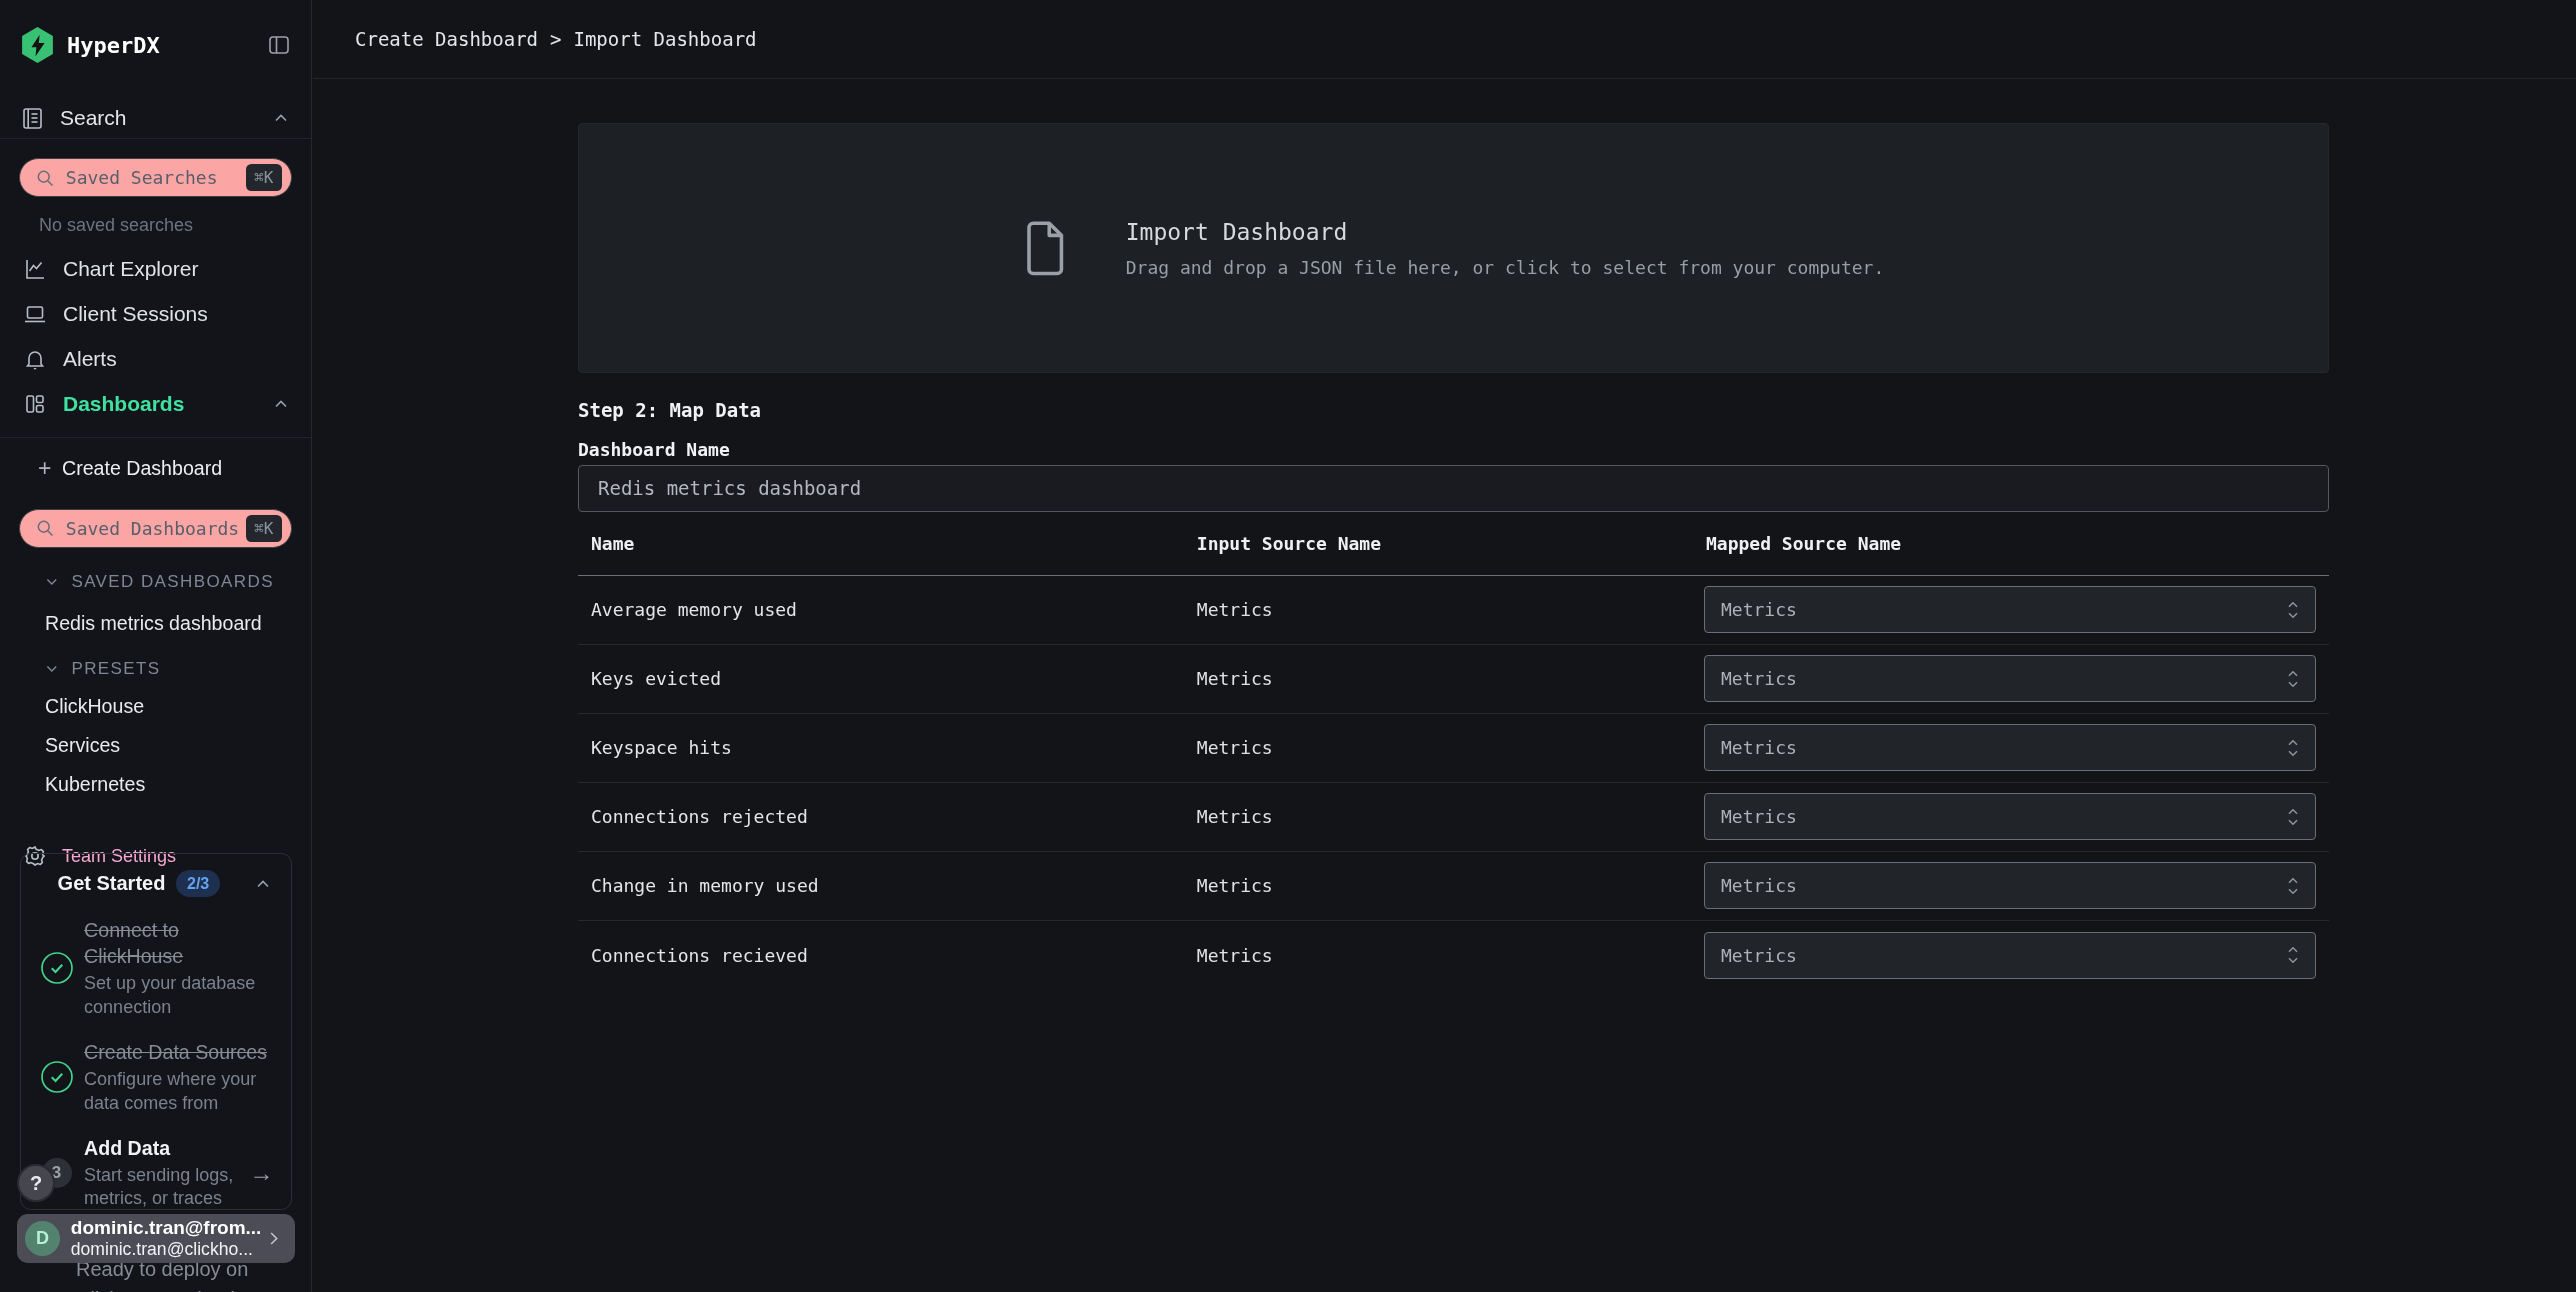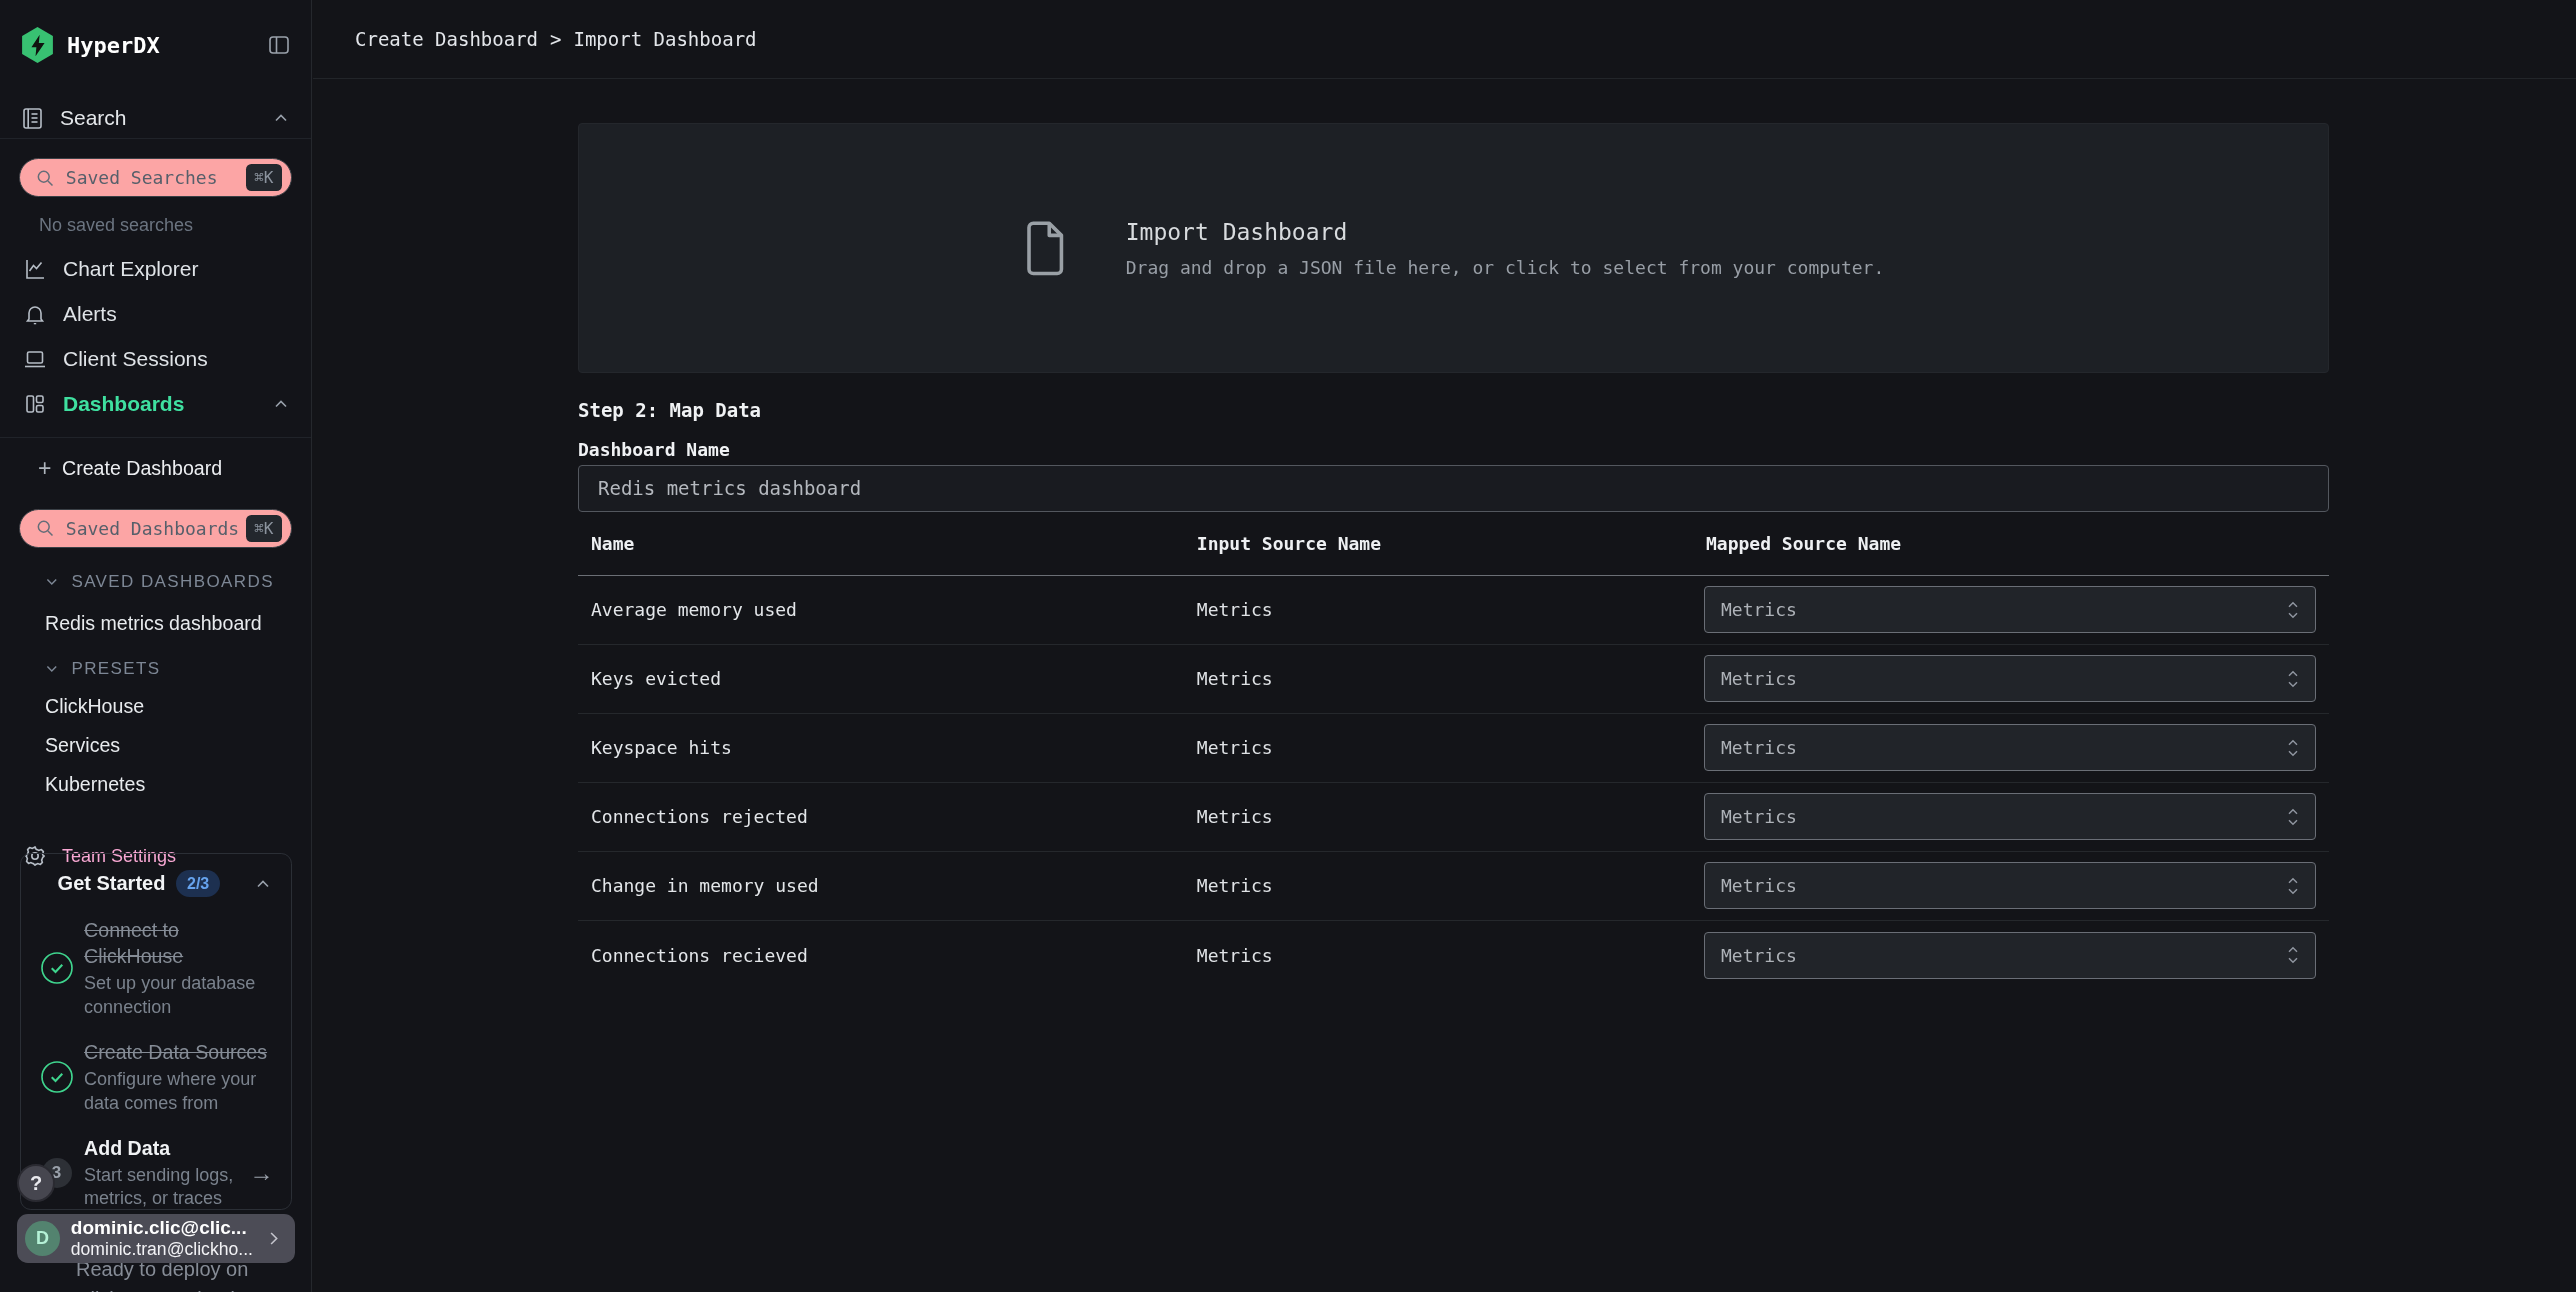--- a/index.html
+++ b/index.html
@@ -222,34 +222,34 @@
           <svg viewBox="0 0 24 24" fill="none" stroke="currentColor" stroke-width="1.6">
               <path d="M4 3 V21 H21"></path>
               <polyline points="6.5,14 10.5,8.5 13.5,11.5 18.5,5.5"></polyline>
             </svg>
         </span>
         <span class="lbl">Chart Explorer</span>
       </div>
       <div class="nav-item">
         <span class="icon24">
           <svg viewBox="0 0 24 24" fill="none" stroke="currentColor" stroke-width="1.6">
-              <path d="M6 17 V11 a6 6 0 0 1 12 0 v6 l1.5 2 H4.5 Z"></path>
-              <line x1="12" y1="21" x2="12" y2="22.3" stroke-width="2.4"></line>
-            </svg>
-        </span>
-        <span class="lbl">Alerts</span>
+              <rect x="4.5" y="5" width="15" height="11" rx="1.5"></rect>
+              <line x1="2" y1="19.5" x2="22" y2="19.5"></line>
+            </svg>
+        </span>
+        <span class="lbl">Client Sessions</span>
       </div>
       <div class="nav-item">
         <span class="icon24">
           <svg viewBox="0 0 24 24" fill="none" stroke="currentColor" stroke-width="1.6">
-              <rect x="4.5" y="5" width="15" height="11" rx="1.5"></rect>
-              <line x1="2" y1="19.5" x2="22" y2="19.5"></line>
-            </svg>
-        </span>
-        <span class="lbl">Client Sessions</span>
+              <path d="M6 17 V11 a6 6 0 0 1 12 0 v6 l1.5 2 H4.5 Z"></path>
+              <line x1="12" y1="21" x2="12" y2="22.3" stroke-width="2.4"></line>
+            </svg>
+        </span>
+        <span class="lbl">Alerts</span>
       </div>
       <div class="nav-item active">
         <span class="icon24">
           <svg viewBox="0 0 24 24" fill="none" stroke="currentColor" stroke-width="1.6">
               <rect x="4" y="4" width="6.5" height="16" rx="1.5"></rect>
               <rect x="13.5" y="4" width="6.5" height="6.5" rx="1.5"></rect>
               <rect x="13.5" y="13.5" width="6.5" height="6.5" rx="1.5"></rect>
             </svg>
         </span>
         <span class="lbl">Dashboards</span>
@@ -360,21 +360,21 @@
       </div>
     </div>
 
     <div class="promo">Ready to deploy on ClickHouse Cloud?</div>
 
     <button class="help-fab">?</button>
 
     <div class="user-chip">
       <span class="avatar">D</span>
       <span class="user-names">
-        <div class="user-name">dominic.clic@clic...</div>
+        <div class="user-name">dominic.tran@from...</div>
         <div class="user-email">dominic.tran@clickho...</div>
       </span>
       <span class="user-chev">
         <svg viewBox="0 0 24 24" fill="none" stroke="currentColor" stroke-width="2">
             <polyline points="9,5 16,12 9,19"></polyline>
           </svg>
       </span>
     </div>
   </aside>
 

